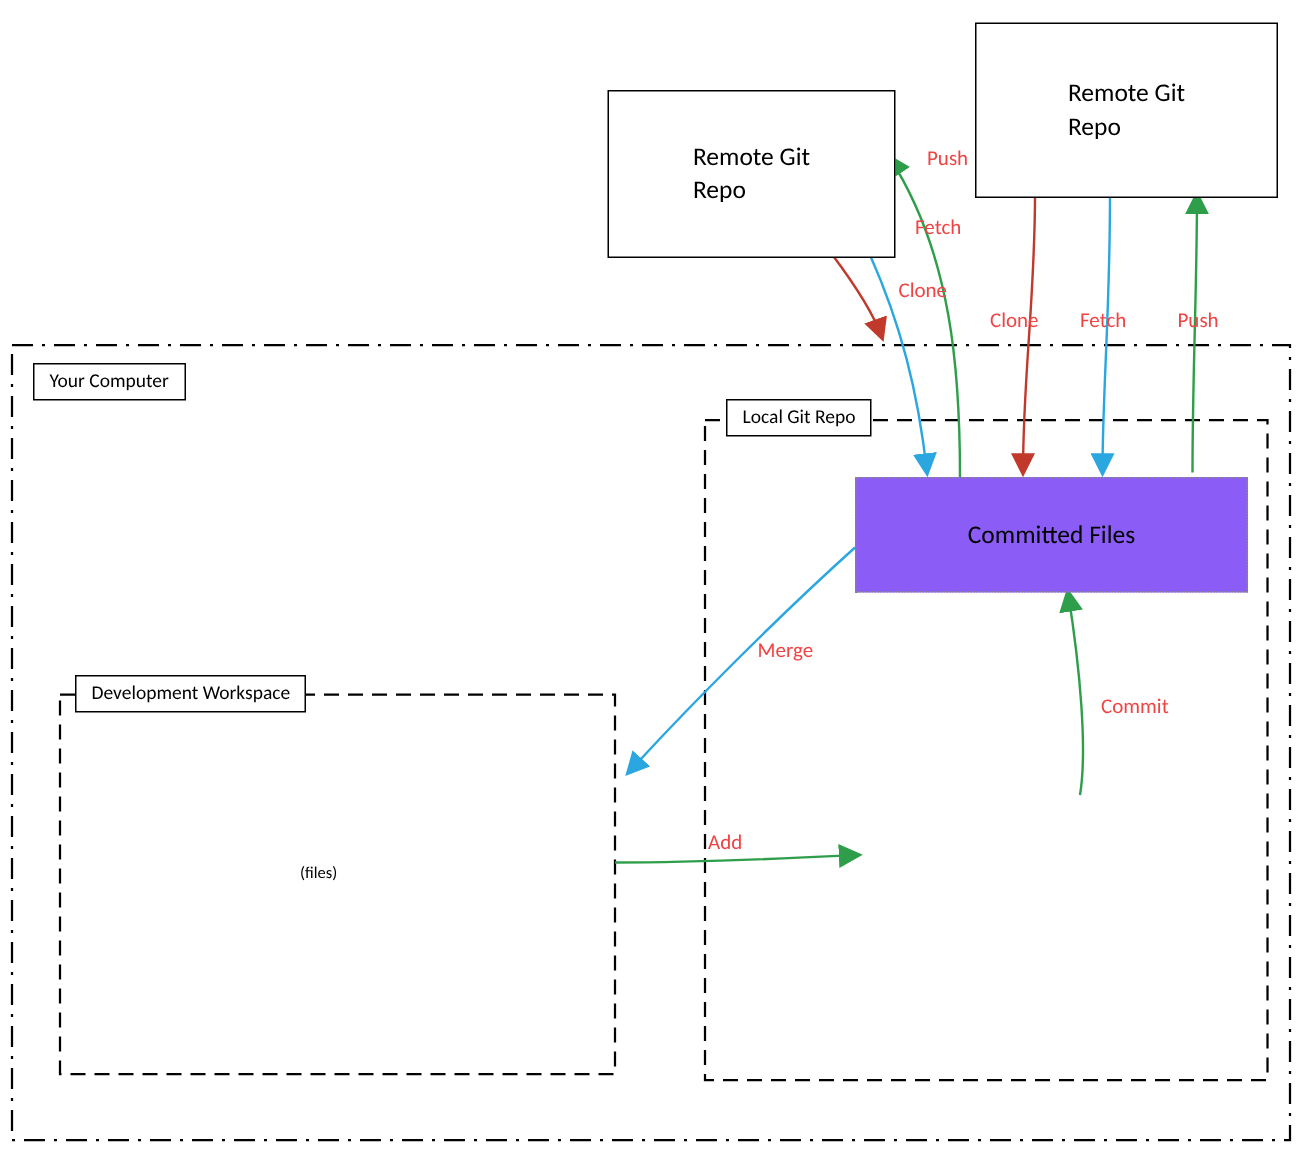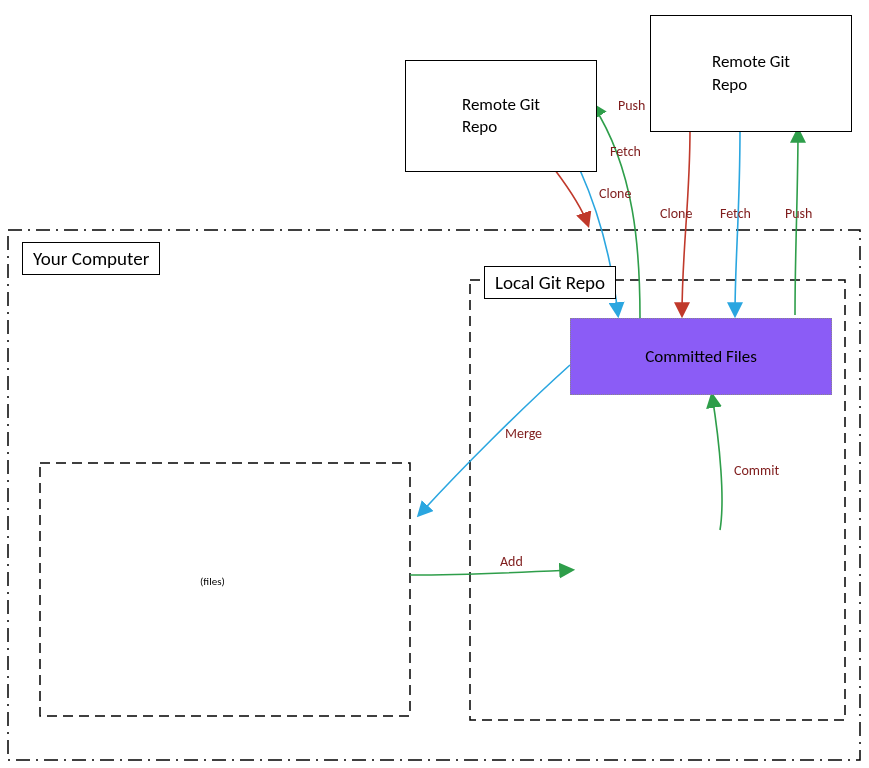--- a/index.html
+++ b/index.html
@@ -1,23 +1,23 @@
 <!DOCTYPE html>
 <html><head>
 <meta charset="utf-8">
 <style>
   html,body{margin:0;padding:0}
   body{font-family:Calibri,Arial,sans-serif;background:#fff;color:#000}
   .stage{position:relative;width:869px;height:768px}
   svg{position:absolute;top:0;left:0}
-  .box-label{position:absolute;background:#fff;border:1.5px solid #000;padding:4px 10px;font-size:19px}
+  .box-label{position:absolute;background:#fff;border:1.5px solid #000;padding:4px 10px;font-size:13px}
   .sub-box{position:absolute;background:#8b5cf6;border:1.5px dotted #888;text-align:center;display:flex;align-items:center;justify-content:center;font-size:17px}
   .solid-box{position:absolute;background:#fff;border:1.5px solid #000;text-align:left;display:flex;align-items:center;justify-content:center;font-size:17px;line-height:1.3}
   .plain{position:absolute;font-size:11px}
-  .edge-label{position:absolute;font-size:14px;color:#7f1d1d}
+  .edge-label{position:absolute;font-size:14px;color:#ef4444}
 </style>
 </head>
 <body>
 
 <div class="stage">
 
   <svg width="869" height="768">
     <defs>
       <marker id="arr-green" markerWidth="10" markerHeight="10" refX="8" refY="5" orient="auto">
         <path d="M0,0 L10,5 L0,10 z" fill="#2e9e4a"></path>
@@ -56,33 +56,34 @@
   </svg>
 
   <div class="solid-box" style="left:405px;top:60px;width:190px;height:110px;white-space:pre-line">Remote Git
 Repo</div>
 
   <div class="solid-box" style="left:650px;top:15px;width:200px;height:115px;white-space:pre-line">Remote Git
 Repo</div>
 
   <div class="box-label" style="left:22px;top:242px">Your Computer</div>
 
+  <div class="box-label" style="left:50px;top:450px">Development Workspace</div>
 
   <div class="box-label" style="left:484px;top:266px">Local Git Repo</div>
 
   <div class="sub-box" style="left:570px;top:318px;width:260px;height:75px">Committed Files</div>
 
 
   <div class="plain" style="left:200px;top:575px">(files)</div>
 
   <div class="edge-label" style="left:618px;top:97px">Push</div>
   <div class="edge-label" style="left:610px;top:143px">Fetch</div>
   <div class="edge-label" style="left:599px;top:185px">Clone</div>
 
   <div class="edge-label" style="left:660px;top:205px">Clone</div>
   <div class="edge-label" style="left:720px;top:205px">Fetch</div>
   <div class="edge-label" style="left:785px;top:205px">Push</div>
 
   <div class="edge-label" style="left:505px;top:425px">Merge</div>
   <div class="edge-label" style="left:734px;top:462px">Commit</div>
-  <div class="edge-label" style="left:500px;top:553px">Add</div>
+  <div class="edge-label" style="left:472px;top:553px">Add</div>
 
 </div>
 
 </body></html>

